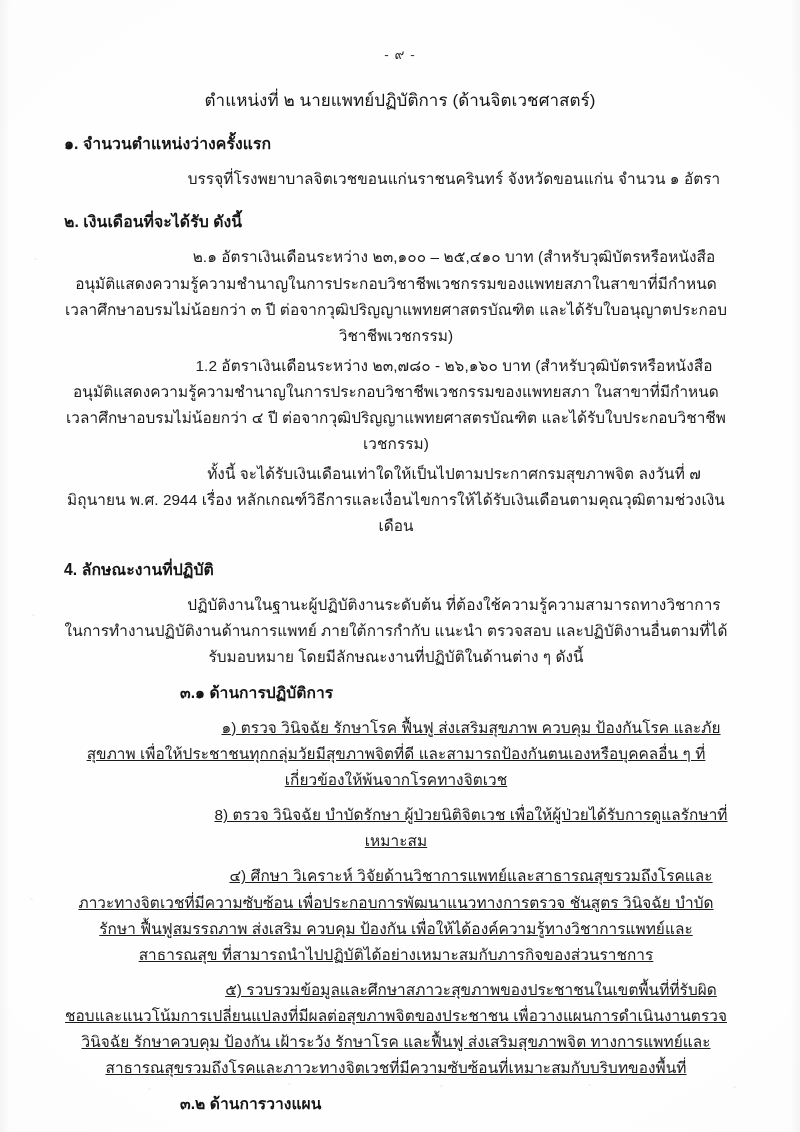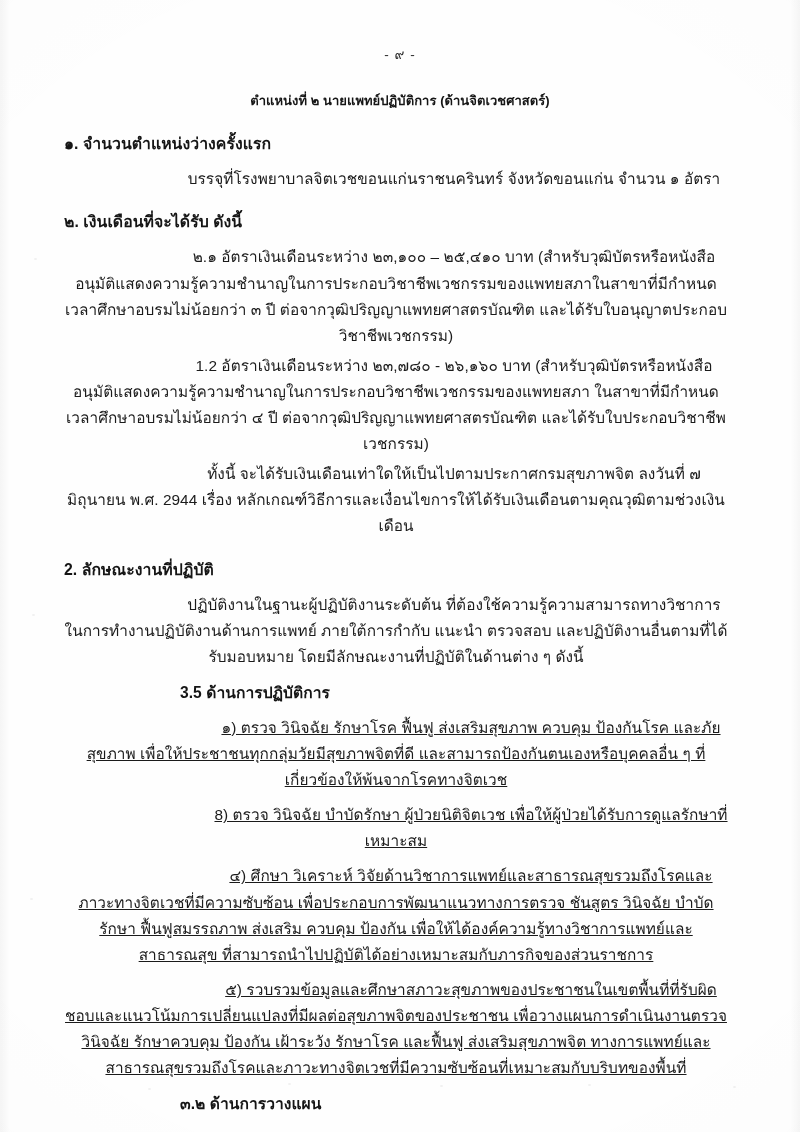--- a/index.html
+++ b/index.html
@@ -42,22 +42,22 @@
   .pageno {
     text-align: center;
     font-size: 13.5px;
     margin-top: 42px;
     color: #2a2a2a;
     letter-spacing: 1px;
   }
 
   .doc-title {
     text-align: center;
-    font-size: 13px;
-    font-weight: 700;
+    font-size: 17px;
+    font-weight: 400;
     margin-top: 20px;
     color: #151515;
   }
 
   .heading {
     margin-left: 64px;
     margin-top: 17px;
     font-weight: 700;
     font-size: 15.8px;
     color: #151515;
@@ -124,24 +124,24 @@
       <div class="doc-title">ตำแหน่งที่ ๒ นายแพทย์ปฏิบัติการ (ด้านจิตเวชศาสตร์)</div>
 
       <div class="heading">๑. จำนวนตำแหน่งว่างครั้งแรก</div>
       <div class="para">บรรจุที่โรงพยาบาลจิตเวชขอนแก่นราชนครินทร์ จังหวัดขอนแก่น  จำนวน ๑ อัตรา</div>
 
       <div class="heading">๒. เงินเดือนที่จะได้รับ ดังนี้</div>
       <div class="para">๒.๑ อัตราเงินเดือนระหว่าง ๒๓,๑๐๐ – ๒๕,๔๑๐ บาท (สำหรับวุฒิบัตรหรือหนังสืออนุมัติแสดงความรู้ความชำนาญในการประกอบวิชาชีพเวชกรรมของแพทยสภาในสาขาที่มีกำหนดเวลาศึกษาอบรมไม่น้อยกว่า ๓ ปี ต่อจากวุฒิปริญญาแพทยศาสตรบัณฑิต และได้รับใบอนุญาตประกอบวิชาชีพเวชกรรม)</div>
       <div class="para tight">1.2 อัตราเงินเดือนระหว่าง ๒๓,๗๘๐ - ๒๖,๑๖๐ บาท (สำหรับวุฒิบัตรหรือหนังสืออนุมัติแสดงความรู้ความชำนาญในการประกอบวิชาชีพเวชกรรมของแพทยสภา ในสาขาที่มีกำหนดเวลาศึกษาอบรมไม่น้อยกว่า ๔ ปี ต่อจากวุฒิปริญญาแพทยศาสตรบัณฑิต และได้รับใบประกอบวิชาชีพเวชกรรม)</div>
       <div class="para tight">ทั้งนี้ จะได้รับเงินเดือนเท่าใดให้เป็นไปตามประกาศกรมสุขภาพจิต ลงวันที่ ๗ มิถุนายน พ.ศ. 2944 เรื่อง หลักเกณฑ์วิธีการและเงื่อนไขการให้ได้รับเงินเดือนตามคุณวุฒิตามช่วงเงินเดือน</div>
 
-      <div class="heading">2. ลักษณะงานที่ปฏิบัติ</div>
+      <div class="heading">4. ลักษณะงานที่ปฏิบัติ</div>
       <div class="para">ปฏิบัติงานในฐานะผู้ปฏิบัติงานระดับต้น ที่ต้องใช้ความรู้ความสามารถทางวิชาการในการทำงานปฏิบัติงานด้านการแพทย์ ภายใต้การกำกับ แนะนำ ตรวจสอบ และปฏิบัติงานอื่นตามที่ได้รับมอบหมาย โดยมีลักษณะงานที่ปฏิบัติในด้านต่าง ๆ ดังนี้</div>
 
-      <div class="subheading">3.5 ด้านการปฏิบัติการ</div>
+      <div class="subheading">๓.๑ ด้านการปฏิบัติการ</div>
       <div class="para deep">๑) ตรวจ วินิจฉัย รักษาโรค ฟื้นฟู ส่งเสริมสุขภาพ ควบคุม ป้องกันโรค และภัยสุขภาพ เพื่อให้ประชาชนทุกกลุ่มวัยมีสุขภาพจิตที่ดี และสามารถป้องกันตนเองหรือบุคคลอื่น ๆ ที่เกี่ยวข้องให้พ้นจากโรคทางจิตเวช</div>
       <div class="para deep">8) ตรวจ วินิจฉัย บำบัดรักษา ผู้ป่วยนิติจิตเวช เพื่อให้ผู้ป่วยได้รับการดูแลรักษาที่เหมาะสม</div>
       <div class="para deep">๔) ศึกษา วิเคราะห์ วิจัยด้านวิชาการแพทย์และสาธารณสุขรวมถึงโรคและภาวะทางจิตเวชที่มีความซับซ้อน เพื่อประกอบการพัฒนาแนวทางการตรวจ ชันสูตร วินิจฉัย บำบัดรักษา ฟื้นฟูสมรรถภาพ ส่งเสริม ควบคุม ป้องกัน เพื่อให้ได้องค์ความรู้ทางวิชาการแพทย์และสาธารณสุข ที่สามารถนำไปปฏิบัติได้อย่างเหมาะสมกับภารกิจของส่วนราชการ</div>
       <div class="para deep">๕) รวบรวมข้อมูลและศึกษาสภาวะสุขภาพของประชาชนในเขตพื้นที่ที่รับผิดชอบและแนวโน้มการเปลี่ยนแปลงที่มีผลต่อสุขภาพจิตของประชาชน เพื่อวางแผนการดำเนินงานตรวจ วินิจฉัย รักษาควบคุม ป้องกัน เฝ้าระวัง รักษาโรค และฟื้นฟู ส่งเสริมสุขภาพจิต ทางการแพทย์และสาธารณสุขรวมถึงโรคและภาวะทางจิตเวชที่มีความซับซ้อนที่เหมาะสมกับบริบทของพื้นที่</div>
 
       <div class="subheading">๓.๒ ด้านการวางแผน</div>
 
     </div>
   </div>
 </div>

